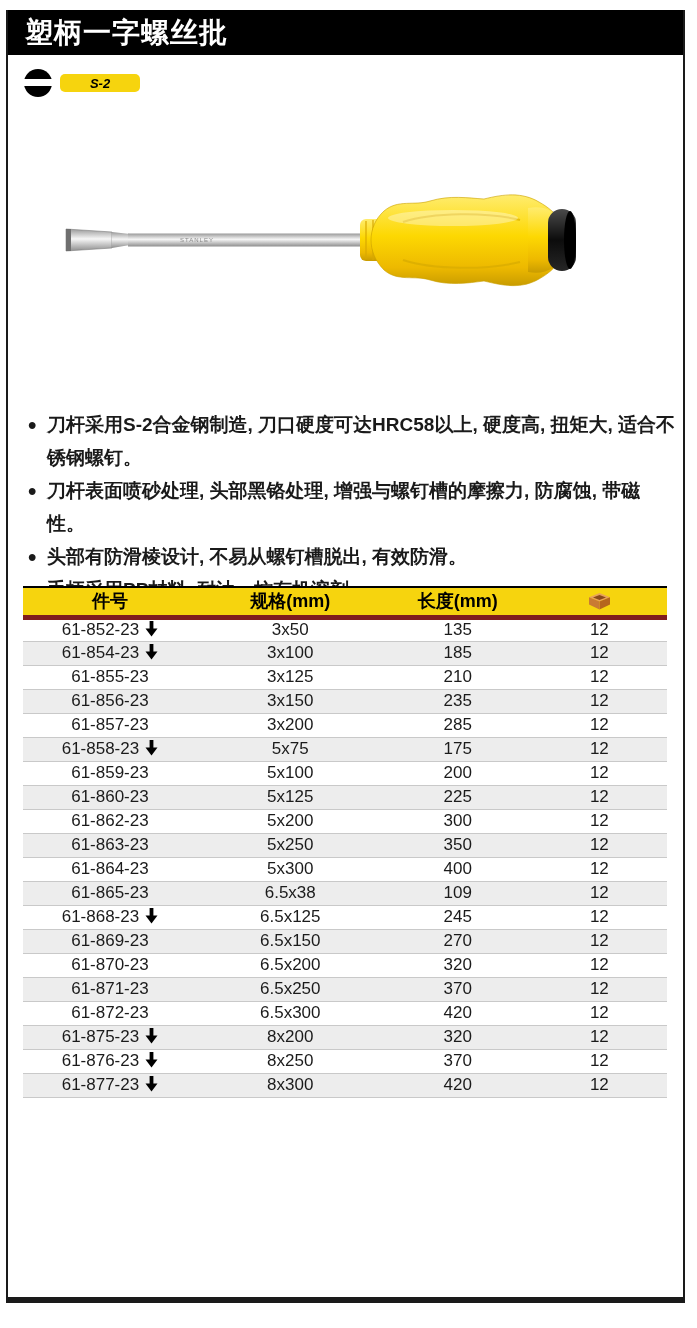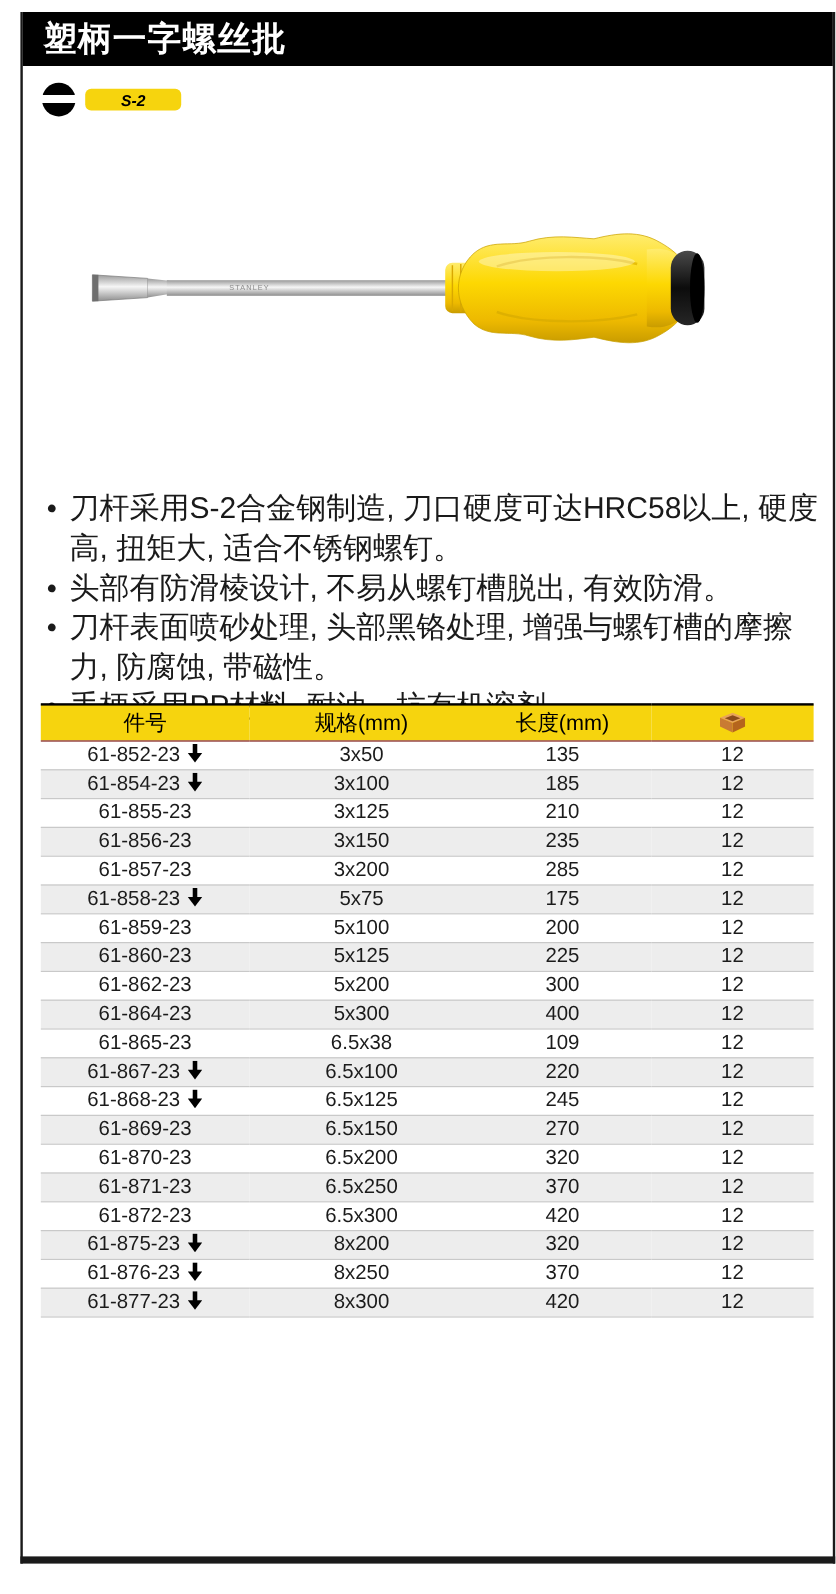--- a/index.html
+++ b/index.html
@@ -8,21 +8,21 @@
     --row-alt:#EDEDED;
     --divider:#C9C9C9;
   }
   *{margin:0;padding:0;box-sizing:border-box;}
   body{
     width:697px;height:1328px;background:#ffffff;
     font-family:"Liberation Sans","DejaVu Sans",sans-serif;
     color:#111;position:relative;overflow:hidden;
   }
   .frame{
-    position:absolute;left:17px;top:10px;width:679px;height:1293px;
+    position:absolute;left:6px;top:10px;width:679px;height:1293px;
     border-left:2px solid #1a1a1a;border-right:2px solid #1a1a1a;
     border-bottom:6px solid #1a1a1a;background:#fff;
   }
   .title-bar{
     position:absolute;left:0;top:0;width:100%;height:45px;
     background:var(--ink);color:#fff;
     font-size:28px;font-weight:bold;line-height:45px;padding-left:17px;
     letter-spacing:1px;
   }
   .drive-row{
@@ -34,38 +34,38 @@
     background:linear-gradient(to bottom,#000 0 10px,#fff 10px 17px,#000 17px 28px);
   }
   .s2-badge{
     width:80px;height:18px;border-radius:5px;background:var(--yellow);
     display:flex;align-items:center;justify-content:center;
     font-size:13px;font-weight:bold;font-style:italic;color:#000;
   }
   .product{position:absolute;left:50px;top:172px;width:540px;height:120px;}
   .features{
     position:absolute;left:20px;top:398px;width:650px;
-    font-size:25px;line-height:33px;color:#1a1a1a;list-style:none;
+    font-size:19px;line-height:33px;color:#1a1a1a;list-style:none;font-weight:bold;
   }
   .features li{position:relative;padding-left:19px;}
   .features li::before{
     content:"•";position:absolute;left:0;top:0;font-size:24px;line-height:33px;
   }
   table.spec{
     position:absolute;left:15px;top:576px;width:644px;
     border-collapse:collapse;text-align:center;
   }
   table.spec col.c-part{width:27%;}
   table.spec col.c-spec{width:29%;}
   table.spec col.c-len{width:23%;}
   table.spec col.c-qty{width:21%;}
   table.spec thead th{
     background:var(--yellow);height:30px;
-    border-top:2px solid #000;border-bottom:1px solid #7f1d1d;
-    font-size:18px;font-weight:normal;color:#000;vertical-align:middle;
+    border-top:2px solid #000;border-bottom:5px solid #7f1d1d;
+    font-size:18px;font-weight:bold;color:#000;vertical-align:middle;
   }
   table.spec tbody td{
     height:24px;font-size:17px;color:#1b1b1b;
     border-bottom:1px solid var(--divider);vertical-align:middle;
     white-space:nowrap;
   }
   table.spec tbody tr:nth-child(even){background:var(--row-alt);}
   .dn-arrow{margin-left:6px;vertical-align:-2px;}
   .pkg-icon{vertical-align:-3px;}
 </style>
@@ -128,22 +128,22 @@
 
       <path d="M470,26 C492,22 506,34 508,58 C506,82 492,94 470,90 Z" fill="url(#yGrad)"></path>
 
       <rect x="490" y="27" width="28" height="62" rx="14" fill="url(#capGrad)"></rect>
       <ellipse cx="512" cy="58" rx="6" ry="29" fill="#000"></ellipse>
     </svg>
   </div>
 
   <ul class="features">
     <li>刀杆采用S-2合金钢制造, 刀口硬度可达HRC58以上, 硬度高, 扭矩大, 适合不锈钢螺钉。</li>
+    <li>刀杆表面喷砂处理, 头部黑铬处理, 增强与螺钉槽的摩擦力, 防腐蚀, 带磁性。</li>
     <li>头部有防滑棱设计, 不易从螺钉槽脱出, 有效防滑。</li>
-    <li>刀杆表面喷砂处理, 头部黑铬处理, 增强与螺钉槽的摩擦力, 防腐蚀, 带磁性。</li>
     <li>手柄采用PP材料, 耐油、抗有机溶剂。</li>
   </ul>
 
   <table class="spec">
     <colgroup>
         <col class="c-part">
         <col class="c-spec">
         <col class="c-len">
         <col class="c-qty">
       </colgroup>
@@ -220,41 +220,38 @@
     <td>225</td>
     <td>12</td>
   </tr>
         <tr>
     <td><span class="part-text">61-862-23</span></td>
     <td>5x200</td>
     <td>300</td>
     <td>12</td>
   </tr>
         <tr>
+    <td><span class="part-text">61-863-23</span></td>
+    <td>5x250</td>
+    <td>350</td>
+    <td>12</td>
+  </tr>
+        <tr>
     <td><span class="part-text">61-864-23</span></td>
     <td>5x300</td>
     <td>400</td>
     <td>12</td>
   </tr>
         <tr>
     <td><span class="part-text">61-865-23</span></td>
     <td>6.5x38</td>
     <td>109</td>
     <td>12</td>
   </tr>
         <tr>
-    <td><span class="part-text">61-867-23</span><svg class="dn-arrow" width="13" height="16" viewBox="0 0 13 16">
-              <rect x="4.6" y="0" width="3.8" height="8.5" fill="#000"></rect>
-              <polygon points="0.5,7.5 12.5,7.5 6.5,15.5" fill="#000"></polygon>
-            </svg></td>
-    <td>6.5x100</td>
-    <td>220</td>
-    <td>12</td>
-  </tr>
-        <tr>
     <td><span class="part-text">61-868-23</span><svg class="dn-arrow" width="13" height="16" viewBox="0 0 13 16">
               <rect x="4.6" y="0" width="3.8" height="8.5" fill="#000"></rect>
               <polygon points="0.5,7.5 12.5,7.5 6.5,15.5" fill="#000"></polygon>
             </svg></td>
     <td>6.5x125</td>
     <td>245</td>
     <td>12</td>
   </tr>
         <tr>
     <td><span class="part-text">61-869-23</span></td>

